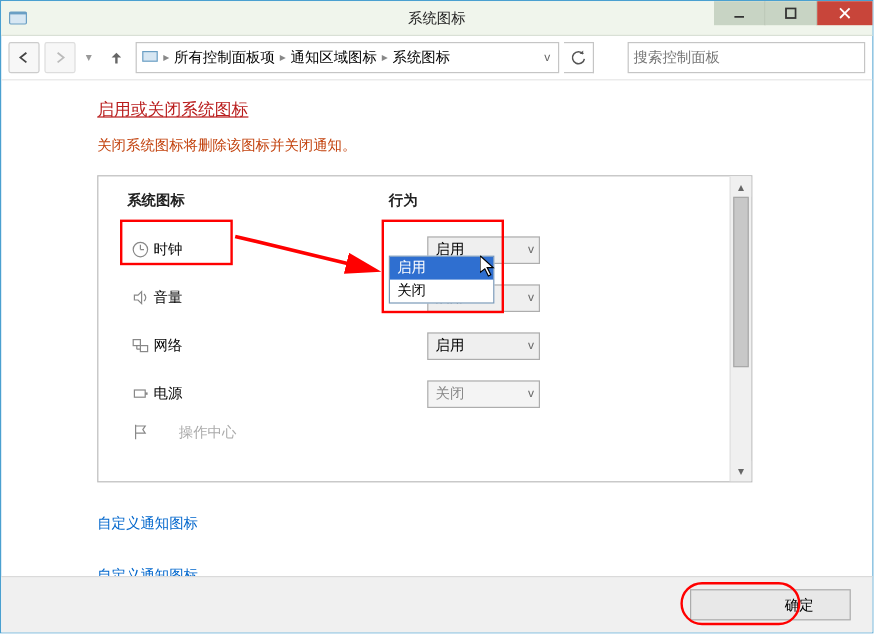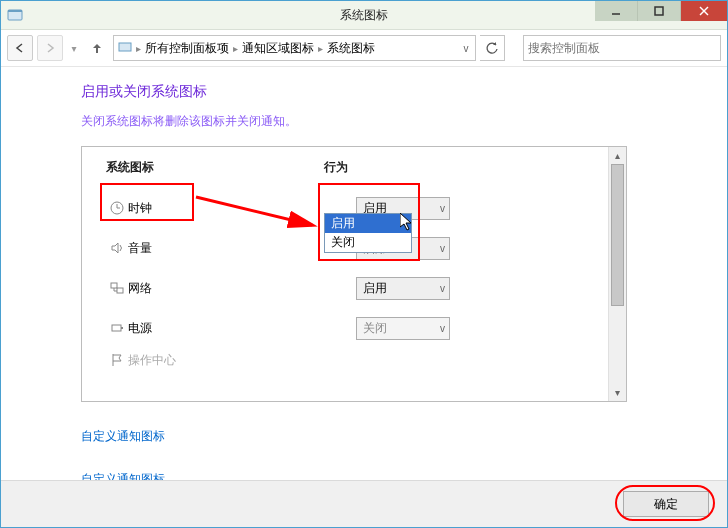--- a/index.html
+++ b/index.html
@@ -125,42 +125,43 @@
     border:1px solid #c5c5c5;
     border-left:none;
     display:flex; align-items:center; justify-content:center;
     background:#fff; color:#555;
   }
   .search {
     width: 188px;
     height: 24px;
     border: 1px solid #c5c5c5;
     background: #fff;
-    margin-left: 14px;
+    margin-left: 24px;
     padding: 0 4px;
     color: #999;
     font-size: 12px;
     outline: none;
   }
 
   
   .content {
     position: absolute;
     top: 64px;
     left: 0; right: 0;
     bottom: 46px;
     padding: 18px 40px 0 80px;
   }
   .heading {
-    color: #6d28d9;
+    color: #b91c1c;
     font-size: 14px;
     margin-bottom: 12px;
+    text-decoration: underline;
   }
   .subtext {
-    color: #8b5cf6;
+    color: #c2410c;
     margin-bottom: 16px;
   }
 
   .list-frame {
     width: 544px;
     height: 254px;
     border: 1px solid #bcbcbc;
     position: relative;
     background: #fff;
   }
@@ -253,20 +254,21 @@
     gap: 10px;
   }
   .btn {
     width: 84px;
     height: 24px;
     background: #e8e8e8;
     border: 1px solid #acacac;
     display: flex;
     align-items: center;
     justify-content: center;
+    padding-left: 48px;
   }
 
   
   .anno {
     position: absolute;
     border: 2px solid #f00;
     box-sizing: border-box;
     pointer-events: none;
   }
   .dropdown {
@@ -427,21 +429,21 @@
                 <rect x="12" y="7" width="2" height="2" fill="#888"></rect>
               </svg>
           </div>
           <div class="label-slot">电源</div>
           <div class="sel disabled">
             <span>关闭</span>
             <span class="arrow">v</span>
           </div>
         </div>
 
-        <div class="row" style="height:24px;overflow:hidden;">
+        <div class="row" style="height:24px;overflow:hidden;gap:21px;">
           <div class="ico-slot">
             <svg width="16" height="16">
                 <path d="M4 2 L4 14 M4 3 L12 3 L10 6 L12 9 L4 9" fill="none" stroke="#888"></path>
               </svg>
           </div>
           <div class="label-slot" style="color:#aaa">操作中心</div>
         </div>
       </div>
 
       <div class="list-scroll">

